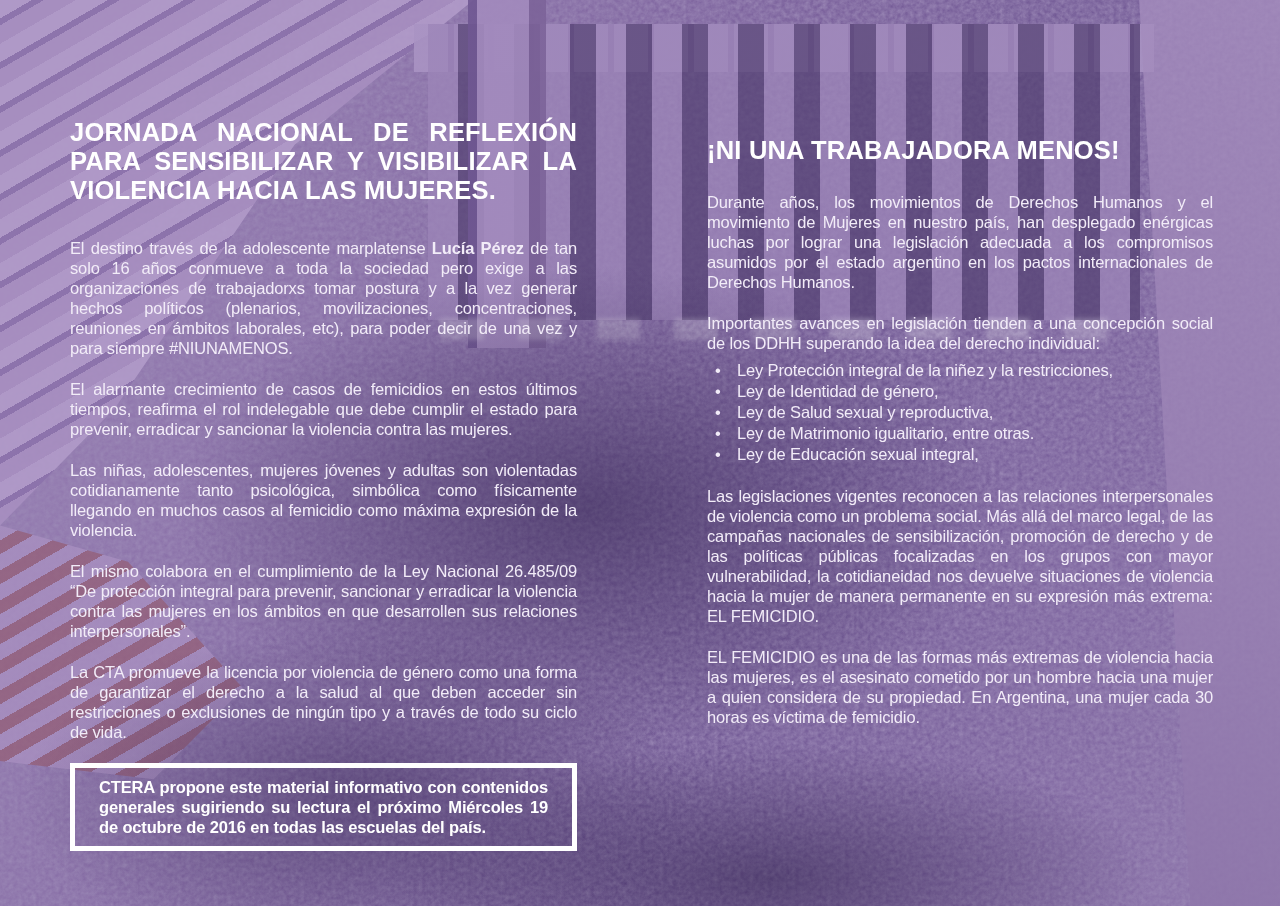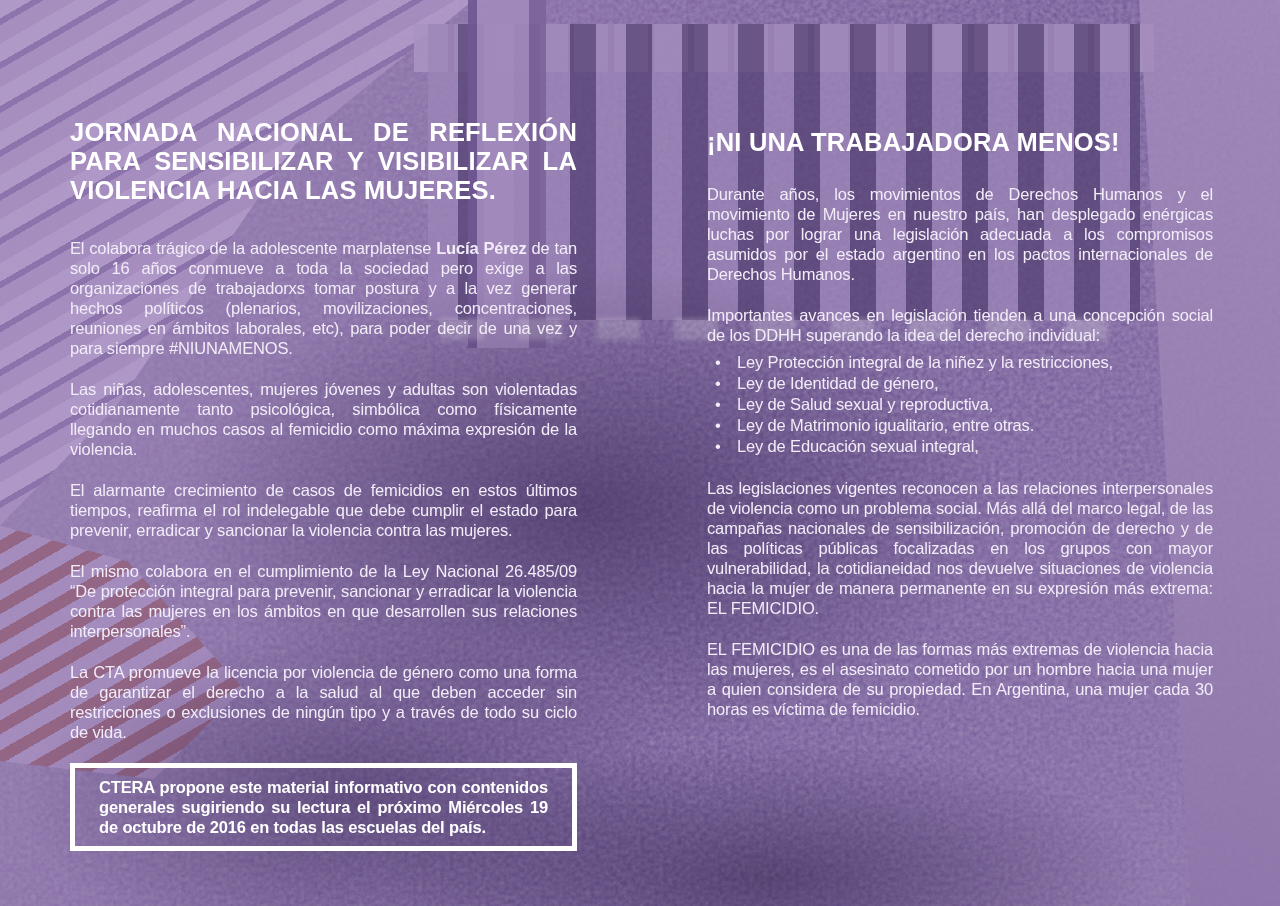--- a/index.html
+++ b/index.html
@@ -50,21 +50,21 @@
     background:
       radial-gradient(ellipse 46% 38% at 46% 56%,rgba(48,33,78,.55),rgba(48,33,78,0) 70%),
       radial-gradient(ellipse 35% 25% at 28% 88%,rgba(48,33,78,.45),rgba(48,33,78,0) 75%),
       radial-gradient(ellipse 40% 20% at 60% 97%,rgba(42,28,70,.5),rgba(42,28,70,0) 75%);
   }
   svg.noise{position:absolute;inset:0;}
   
   .col{position:absolute;color:#f2ecf8;font-size:16.5px;line-height:20px;letter-spacing:-.15px;}
   .col p{margin:0 0 21px 0;text-align:justify;}
   .col-left{left:70px;top:118px;width:507px;}
-  .col-right{left:707px;top:128px;width:506px;}
+  .col-right{left:707px;top:136px;width:506px;}
   h1{
     margin:0;color:#ffffff;font-size:25.5px;line-height:29px;font-weight:bold;
     text-align:justify;letter-spacing:.2px;
   }
   .col-left h1{margin-bottom:33px;}
   .col-right h1{margin-bottom:27px;text-align:left;}
   .laws{list-style:none;margin:0 0 21px 0;padding:0;}
   .laws li{position:relative;padding-left:30px;line-height:21px;}
   .laws li::before{content:"•";position:absolute;left:8px;top:0;}
   .cta-box{
@@ -103,23 +103,23 @@
     <div class="frieze"></div>
     <div class="colonnade"></div>
     <div class="tower"></div>
     <div class="banners"></div>
     <div class="layer street-right"></div>
     <div class="layer crowd-shade"></div>
   </div>
 
   <div class="col col-left">
     <h1>JORNADA NACIONAL DE REFLEXIÓN PARA SENSIBILIZAR Y VISIBILIZAR LA VIOLENCIA HACIA LAS MUJERES.</h1>
-    <p><span>El colabora trágico de la adolescente marplatense </span><b>Lucía Pérez</b><span> de tan solo 16 años conmueve a toda la sociedad pero exige a las organizaciones de trabajadorxs tomar postura y a la vez generar hechos políticos (plenarios, movilizaciones, concentraciones, reuniones en ámbitos laborales, etc), para poder decir de una vez y para siempre #NIUNAMENOS.</span></p>
+    <p><span>El destino través de la adolescente marplatense </span><b>Lucía Pérez</b><span> de tan solo 16 años conmueve a toda la sociedad pero exige a las organizaciones de trabajadorxs tomar postura y a la vez generar hechos políticos (plenarios, movilizaciones, concentraciones, reuniones en ámbitos laborales, etc), para poder decir de una vez y para siempre #NIUNAMENOS.</span></p>
+    <p>El alarmante crecimiento de casos de femicidios en estos últimos tiempos, reafirma el rol indelegable que debe cumplir el estado para prevenir, erradicar y sancionar la violencia contra las mujeres.</p>
     <p>Las niñas, adolescentes, mujeres jóvenes y adultas son violentadas cotidianamente tanto psicológica, simbólica como físicamente llegando en muchos casos al femicidio como máxima expresión de la violencia.</p>
-    <p>El alarmante crecimiento de casos de femicidios en estos últimos tiempos, reafirma el rol indelegable que debe cumplir el estado para prevenir, erradicar y sancionar la violencia contra las mujeres.</p>
     <p>El mismo colabora en el cumplimiento de la Ley Nacional 26.485/09 “De protección integral para prevenir, sancionar y erradicar la violencia contra las mujeres en los ámbitos en que desarrollen sus relaciones interpersonales”.</p>
     <p>La CTA promueve la licencia por violencia de género como una forma de garantizar el derecho a la salud al que deben acceder sin restricciones o exclusiones de ningún tipo y a través de todo su ciclo de vida.</p>
     <div class="cta-box">CTERA propone este material informativo con contenidos generales sugiriendo su lectura el próximo Miércoles 19 de octubre de 2016 en todas las escuelas del país.</div>
   </div>
 
   <div class="col col-right">
     <h1>¡NI UNA TRABAJADORA MENOS!</h1>
     <p>Durante años, los movimientos de Derechos Humanos y el movimiento de Mujeres en nuestro país, han desplegado enérgicas luchas por lograr una legislación adecuada a los compromisos asumidos por el estado argentino en los pactos internacionales de Derechos Humanos.</p>
     <p style="margin-bottom:7px">Importantes avances en legislación tienden a una concepción social de los DDHH superando la idea del derecho individual:</p>
     <ul class="laws">

